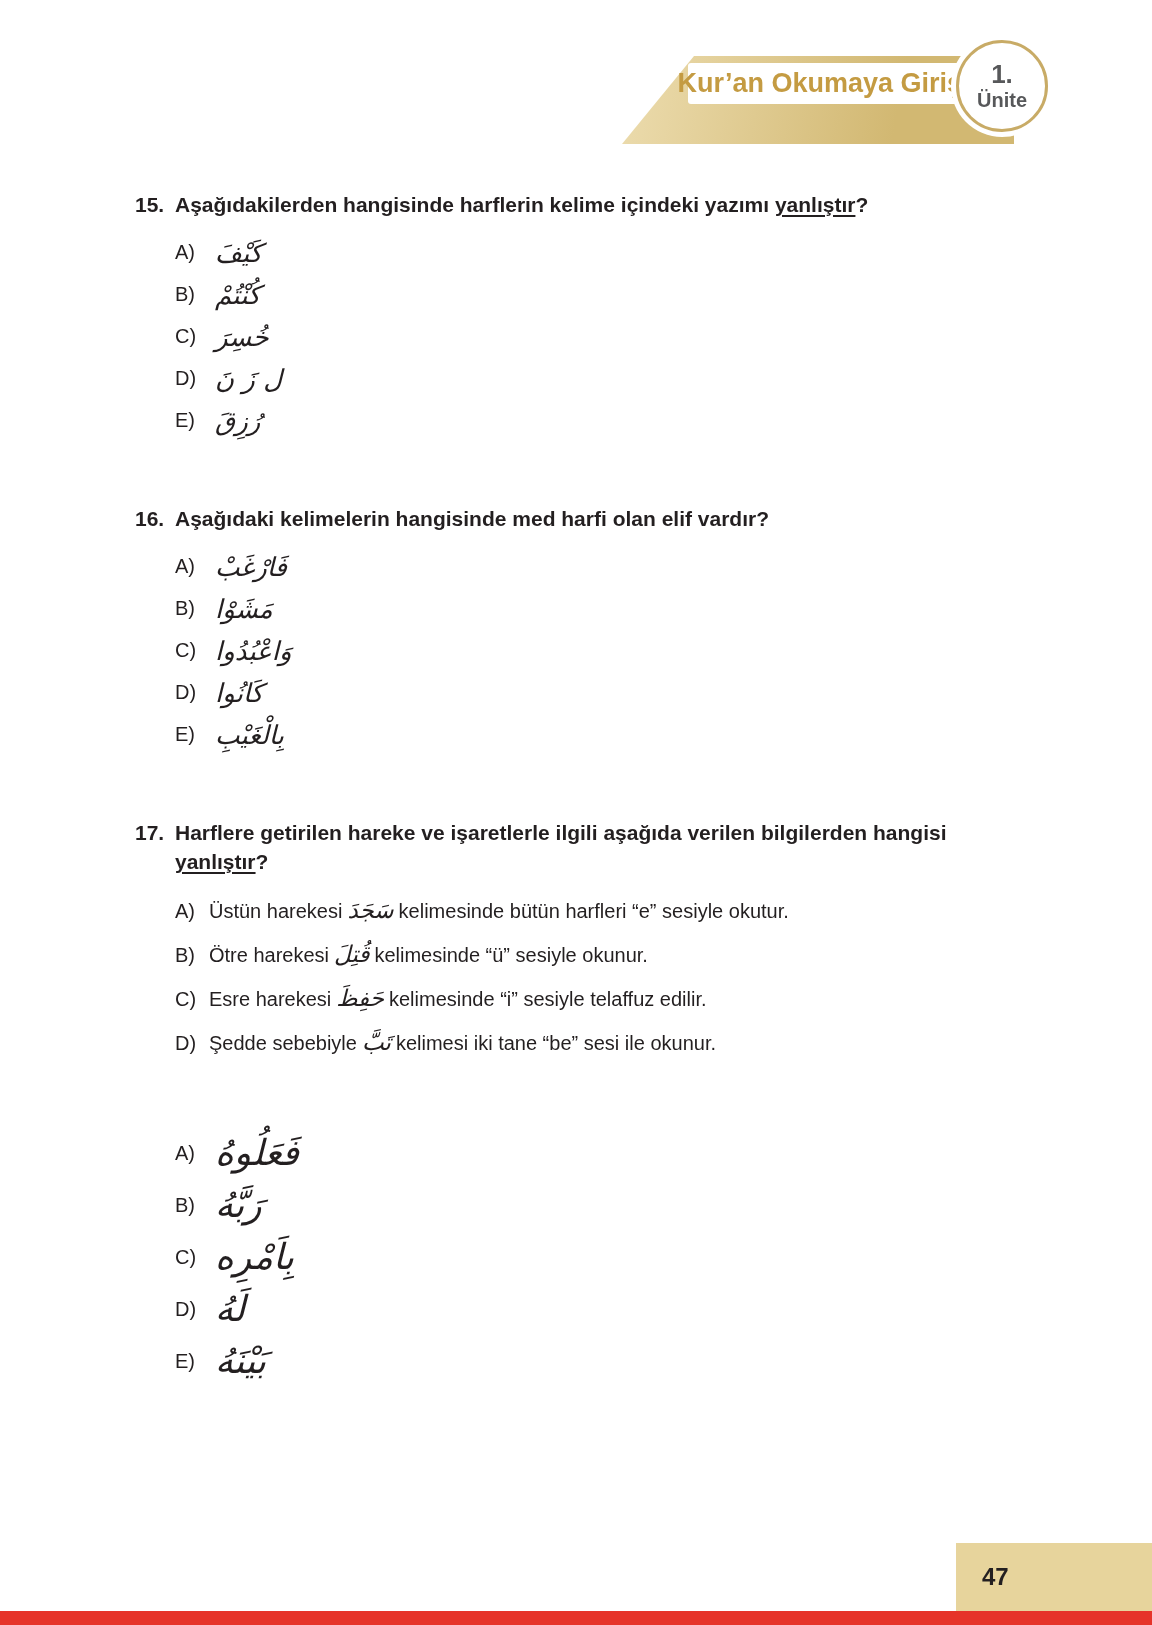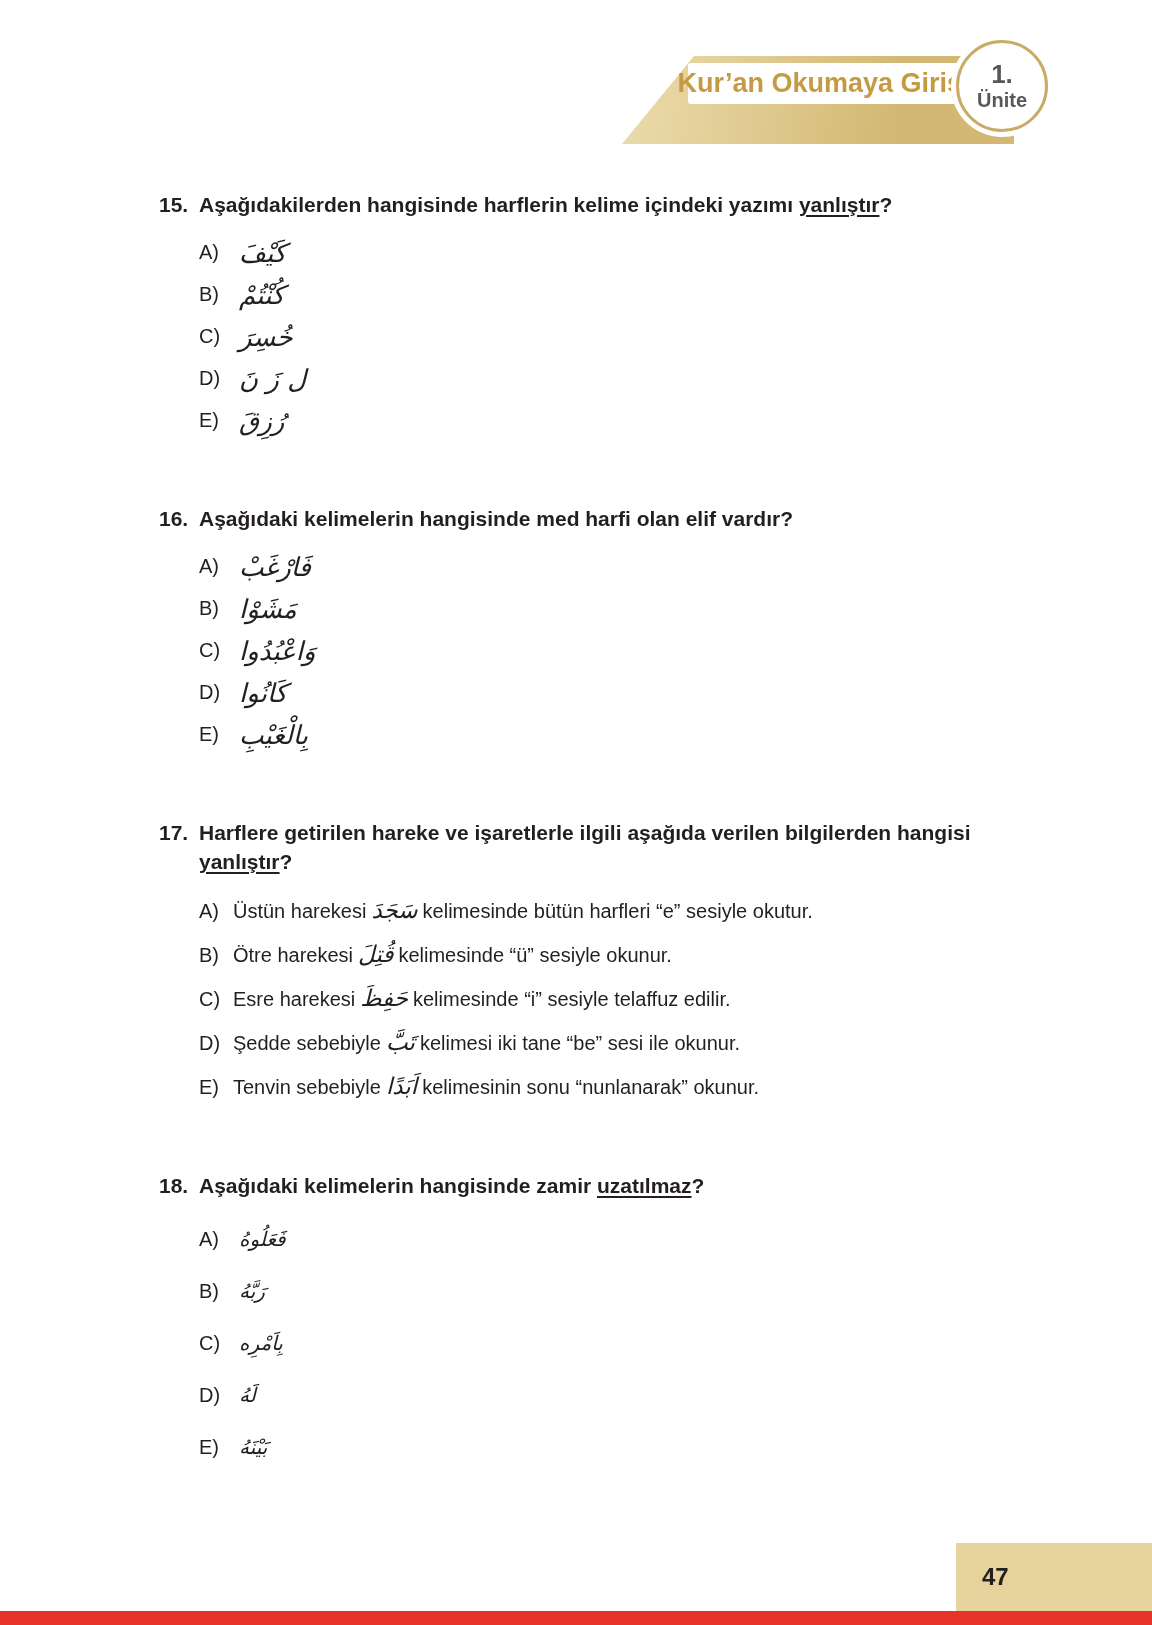--- a/index.html
+++ b/index.html
@@ -24,31 +24,31 @@
     border:3px solid #c8ab66;border-radius:50%;box-shadow:0 0 0 5px #fff;
     display:flex;flex-direction:column;align-items:center;justify-content:center;z-index:3;}
   .badge-num{font-size:26px;font-weight:700;color:#57585a;line-height:1.05;}
   .badge-label{font-size:20px;font-weight:700;color:#57585a;line-height:1.1;}
   .banner{position:absolute;left:205px;top:109px;width:438px;height:37px;z-index:2;
     display:flex;align-items:center;justify-content:center;
     color:#fff;font-weight:700;font-size:20px;letter-spacing:.3px;white-space:nowrap;
     background:linear-gradient(90deg,rgba(230,51,41,.18) 0%,rgba(230,51,41,.85) 16%,var(--accent-red) 38%);}
 
   
-  .content{position:absolute;left:135px;top:190px;width:895px;margin-left:24px;}
+  .content{position:absolute;left:135px;top:190px;width:895px;}
   .question{margin-bottom:62px;}
   .q-head{display:grid;grid-template-columns:40px 1fr;font-weight:700;font-size:21px;line-height:1.42;color:var(--ink);}
   .q-text{max-width:855px;}
   .q-underline{text-decoration:underline;text-underline-offset:3px;}
   .options{margin-left:40px;margin-top:12px;}
   .option{display:flex;align-items:center;height:42px;font-size:20px;}
   .q18 .option{height:52px;}
   .opt-label{display:inline-block;min-width:40px;}
   .ar{font-family:"DejaVu Sans",sans-serif;direction:rtl;unicode-bidi:isolate;font-size:26px;line-height:1;font-style:italic;}
-  .q18 .ar{font-size:20px;}
+  .q18 .ar{font-size:36px;}
   .option17{font-size:20px;line-height:44px;min-height:44px;white-space:nowrap;}
   .opt-label17{display:inline-block;min-width:34px;}
   .ar-inline{font-size:23px;padding:0 5px;}
 
   
   .footer-tab{position:absolute;right:0;bottom:14px;width:196px;height:68px;background:var(--footer-tan);
     display:flex;align-items:center;padding-left:26px;}
   .footer-tab span{font-size:24px;font-weight:700;color:var(--ink);}
   .footer-bar{position:absolute;left:0;right:0;bottom:0;height:14px;background:var(--accent-red);}
 </style>
@@ -129,29 +129,24 @@
     <section class="question q17">
       <div class="q-head">
         <span class="q-num">17.</span>
         <p class="q-text"><span>Harflere getirilen hareke ve işaretlerle ilgili aşağıda verilen bilgilerden hangisi </span><span class="q-underline">yanlıştır</span><span>?</span></p>
       </div>
       <div class="options">
         <div class="option17"><span class="opt-label17">A)</span><span>Üstün harekesi</span><span class="ar ar-inline">سَجَدَ</span><span>kelimesinde bütün harfleri “e” sesiyle okutur.</span></div>
         <div class="option17"><span class="opt-label17">B)</span><span>Ötre harekesi</span><span class="ar ar-inline">قُتِلَ</span><span>kelimesinde “ü” sesiyle okunur.</span></div>
         <div class="option17"><span class="opt-label17">C)</span><span>Esre harekesi</span><span class="ar ar-inline">حَفِظَ</span><span>kelimesinde “i” sesiyle telaffuz edilir.</span></div>
         <div class="option17"><span class="opt-label17">D)</span><span>Şedde sebebiyle</span><span class="ar ar-inline">تَبَّ</span><span>kelimesi iki tane “be” sesi ile okunur.</span></div>
-        <div class="option17"><span class="opt-label17">E)</span><span>Tenvin sebebiyle</span><span class="ar ar-inline">اَبَدًا</span><span>kelimesinin sonu “nunlanarak” okunur.</span></div>
       </div>
     </section>
 
     <section class="question q18">
-      <div class="q-head">
-        <span class="q-num">18.</span>
-        <p class="q-text"><span>Aşağıdaki kelimelerin hangisinde zamir </span><span class="q-underline">uzatılmaz</span><span>?</span></p>
-      </div>
       <div class="options">
         <div class="option">
             <span class="opt-label">A)</span>
             <span class="ar">فَعَلُوهُ</span>
           </div>
         <div class="option">
             <span class="opt-label">B)</span>
             <span class="ar">رَبَّهُ</span>
           </div>
         <div class="option">

